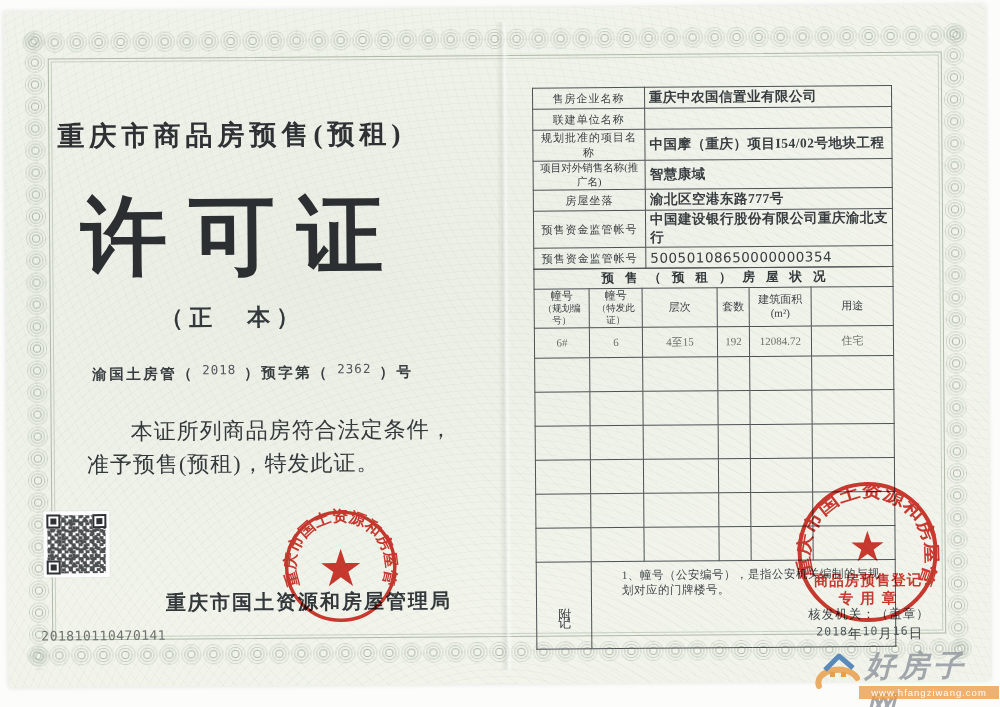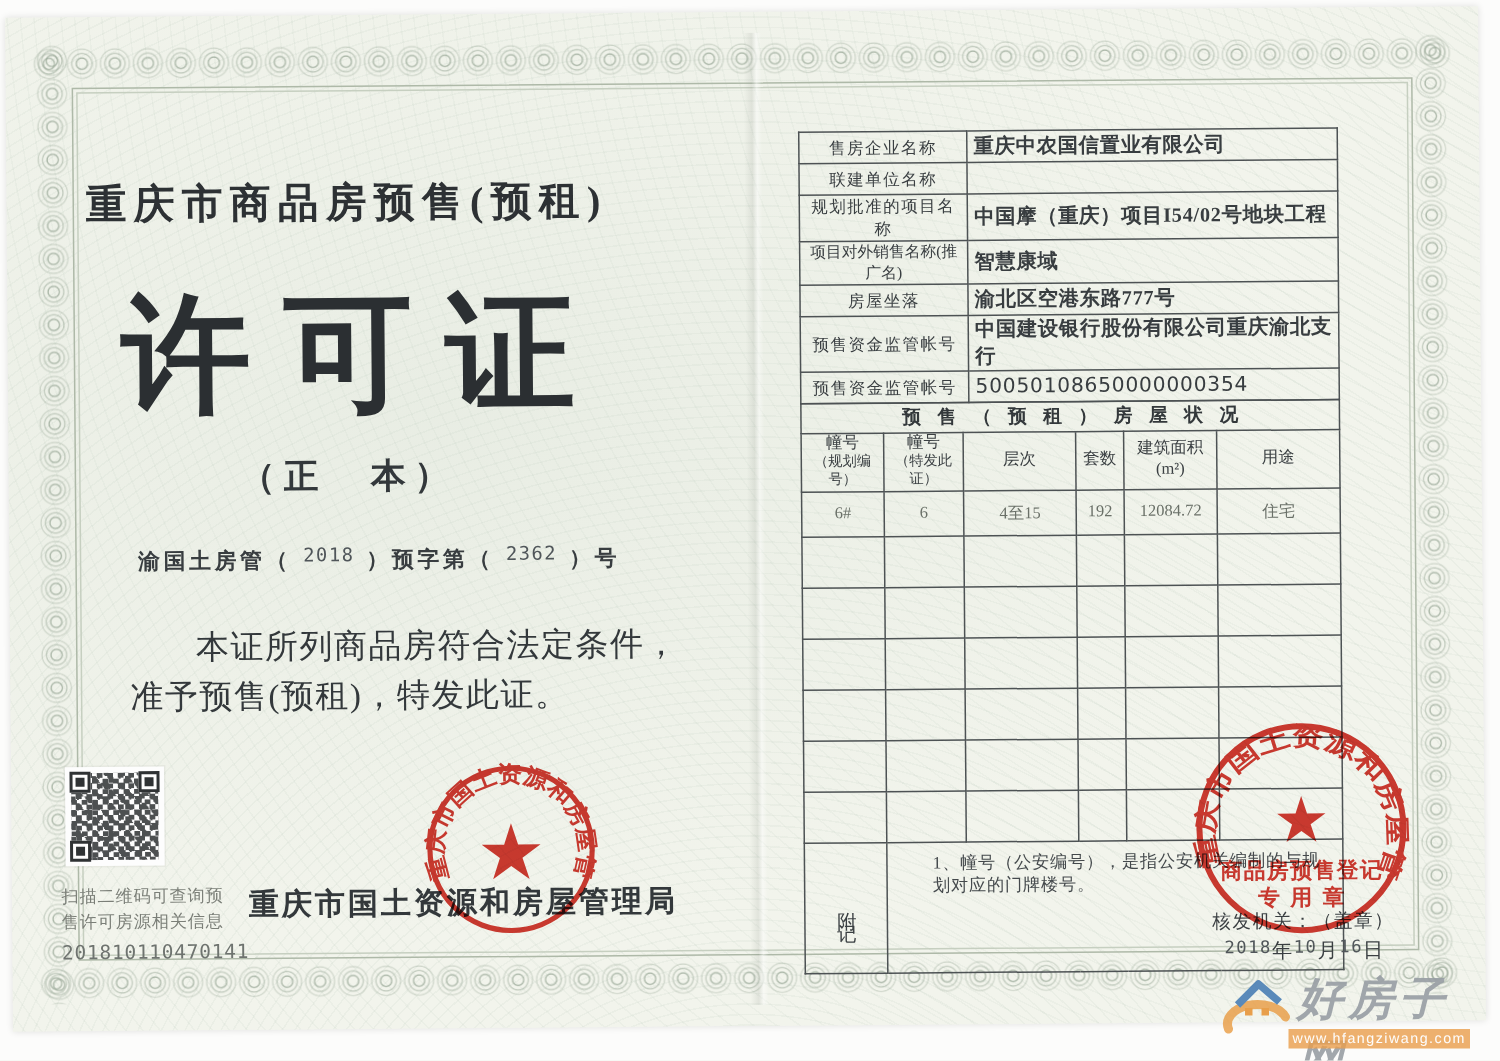--- a/index.html
+++ b/index.html
@@ -93,21 +93,21 @@
   .rnote div{font-size:11.5px;color:#44494c;padding:6px 2px 0 26px;letter-spacing:.5px;}
   .stremark td{height:86px;}
   .issue-label{position:absolute;left:800px;top:601px;font-size:12.5px;letter-spacing:1px;color:#3a3f42;}
   .issue-date{position:absolute;left:808px;top:620px;font-size:13.5px;color:#3a3f42;letter-spacing:1px;}
   .issue-date .dnum{font-family:"DejaVu Sans Mono",monospace;font-size:11.5px;position:relative;top:-3px;color:#50565a;}
 
   
   .watermark{position:absolute;left:813px;top:648px;width:184px;height:56px;z-index:20;opacity:.9;}
   .wm-name{position:absolute;left:52px;top:-2px;font-size:30px;color:#989ea4;
     letter-spacing:4px;font-style:italic;font-weight:bold;}
-  .wm-url{position:absolute;left:46px;top:38px;width:121px;height:13px;
+  .wm-url{position:absolute;left:46px;top:38px;width:140px;height:13px;
     background:rgba(232,148,56,.8);color:#fdfdfd;font-size:9.5px;line-height:13px;
     text-align:center;letter-spacing:1px;font-family:"Liberation Sans",sans-serif;}
 </style>
 </head>
 <body>
 
 <div class="certificate">
   <div class="orn orn-h orn-top"></div>
   <div class="orn orn-h orn-bottom"></div>
   <div class="orn orn-v orn-left"></div>
@@ -121,24 +121,20 @@
   <div class="permit-no">
     <span>渝国土房管（</span><span class="pnum">2018</span><span>）预字第（</span><span class="pnum">2362</span><span>）号</span>
   </div>
   <div class="declaration">本证所列商品房符合法定条件，准予预售(预租)，特发此证。</div>
 
   <div class="qr">
     <div class="qr-noise"></div>
     <i class="f f1"></i>
     <i class="f f2"></i>
     <i class="f f3"></i>
-  </div>
-  <div class="qr-caption">
-    <div>扫描二维码可查询预</div>
-    <div>售许可房源相关信息</div>
   </div>
   <div class="qr-serial">201810110470141</div>
   <div class="issuer">重庆市国土资源和房屋管理局</div>
 
   <svg class="seal seal-left" width="118" height="118" viewBox="0 0 120 120">
     <circle cx="60" cy="60" r="55" fill="none" stroke="#d02a20" stroke-width="3.5"></circle>
     <defs>
         <path id="arcL" d="M 18 79 A 46 46 0 1 1 102 79" fill="none"></path>
       </defs>
     <text font-size="15.5" fill="#d02a20" font-weight="bold">

